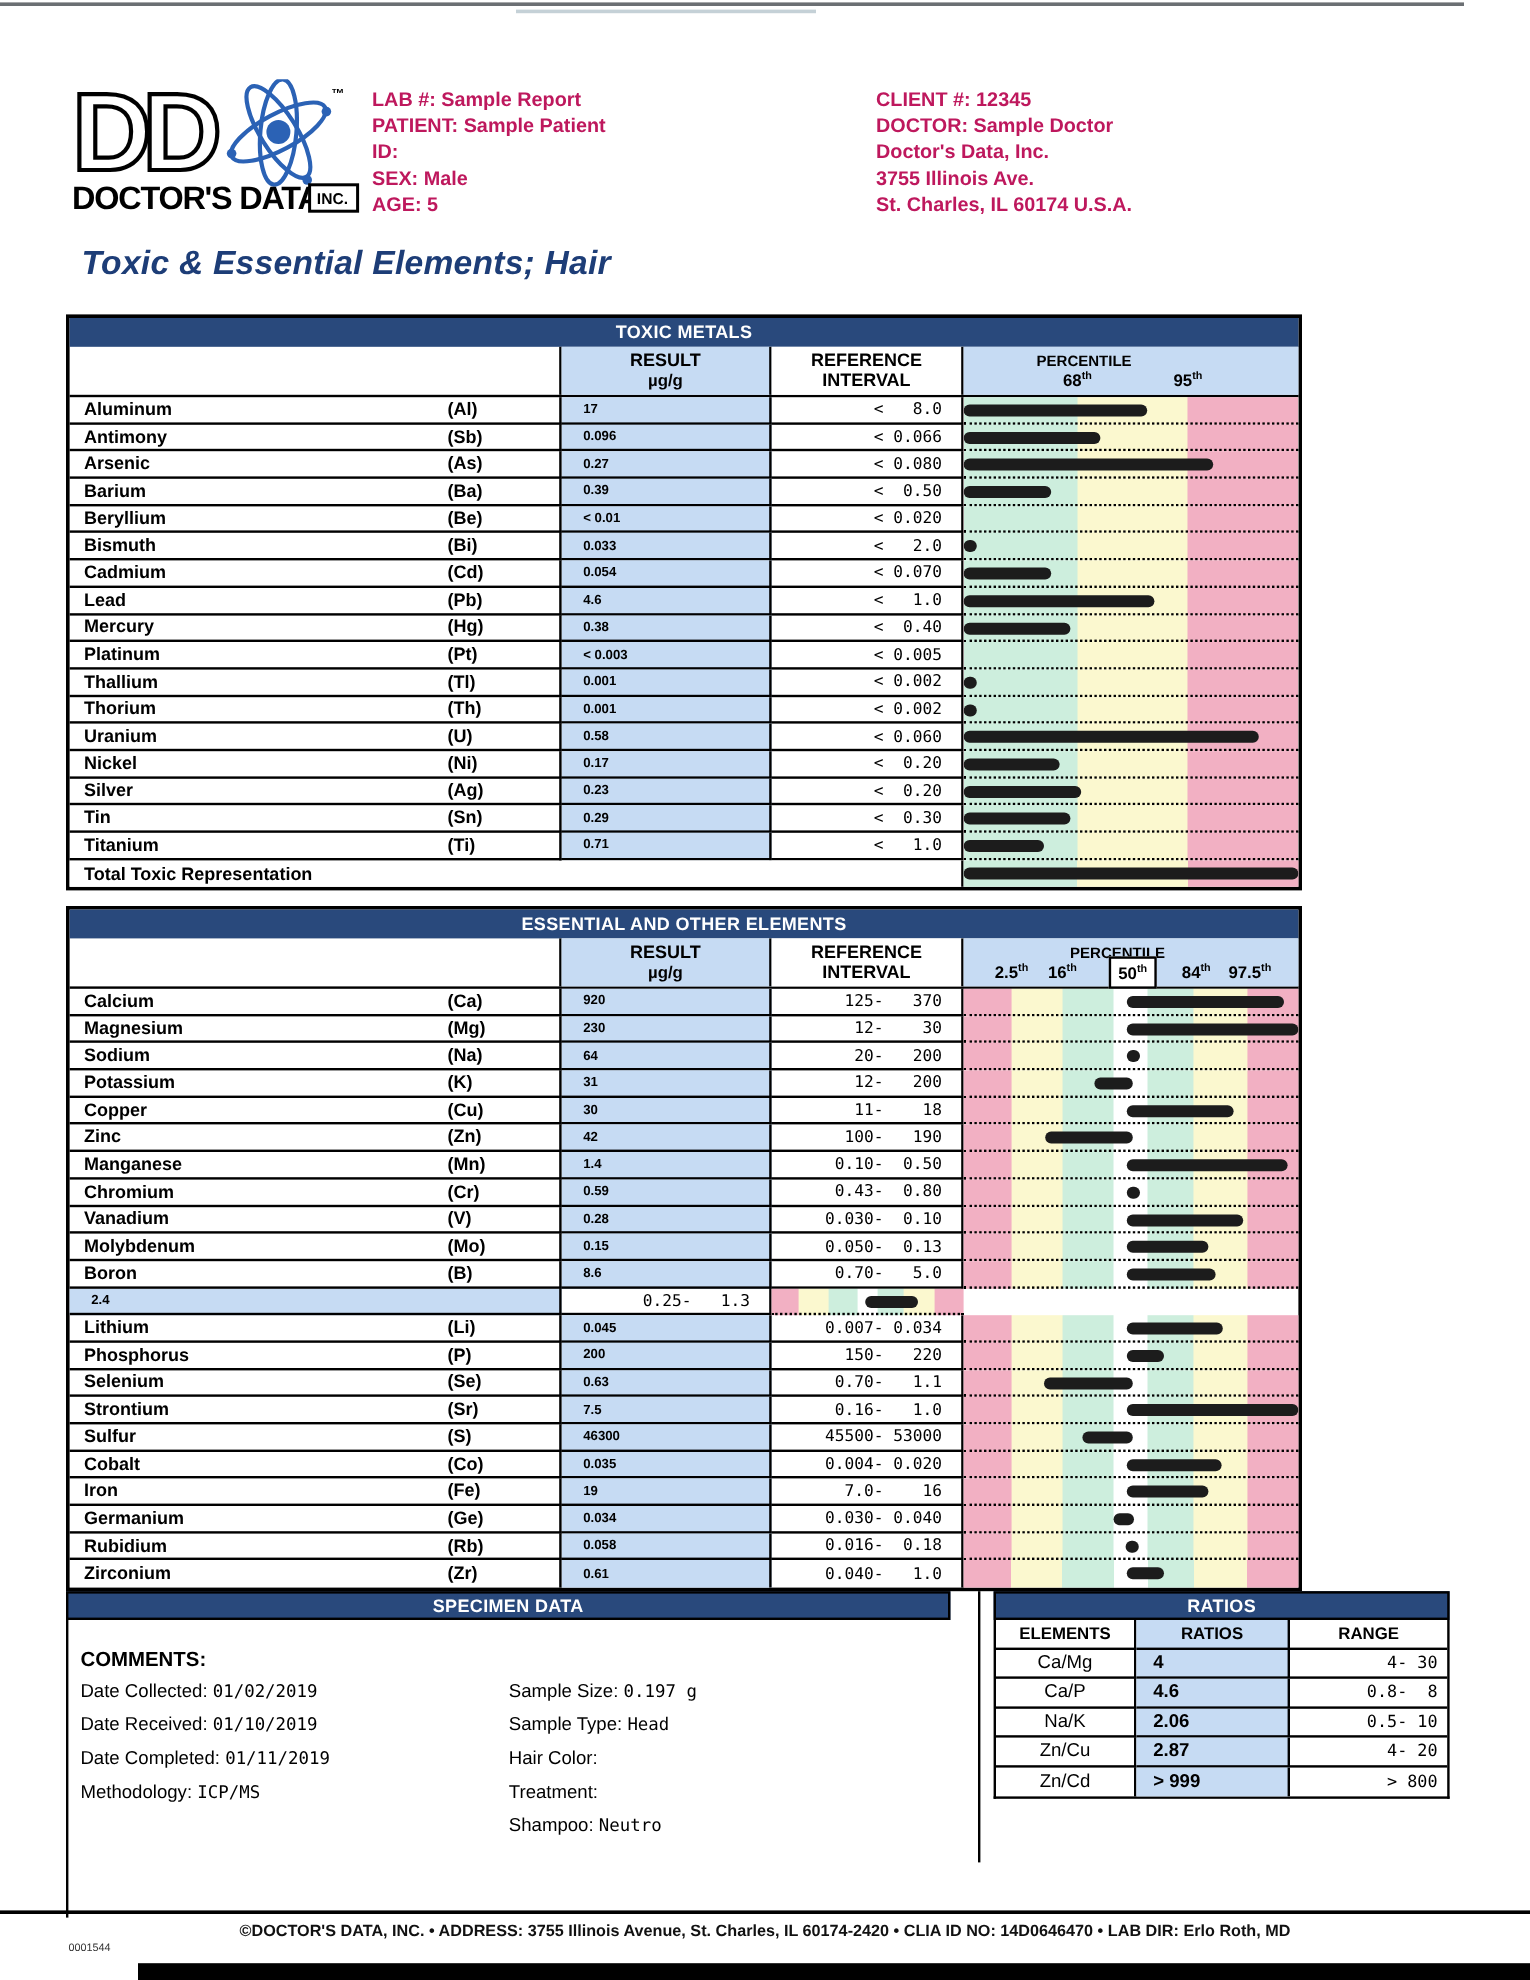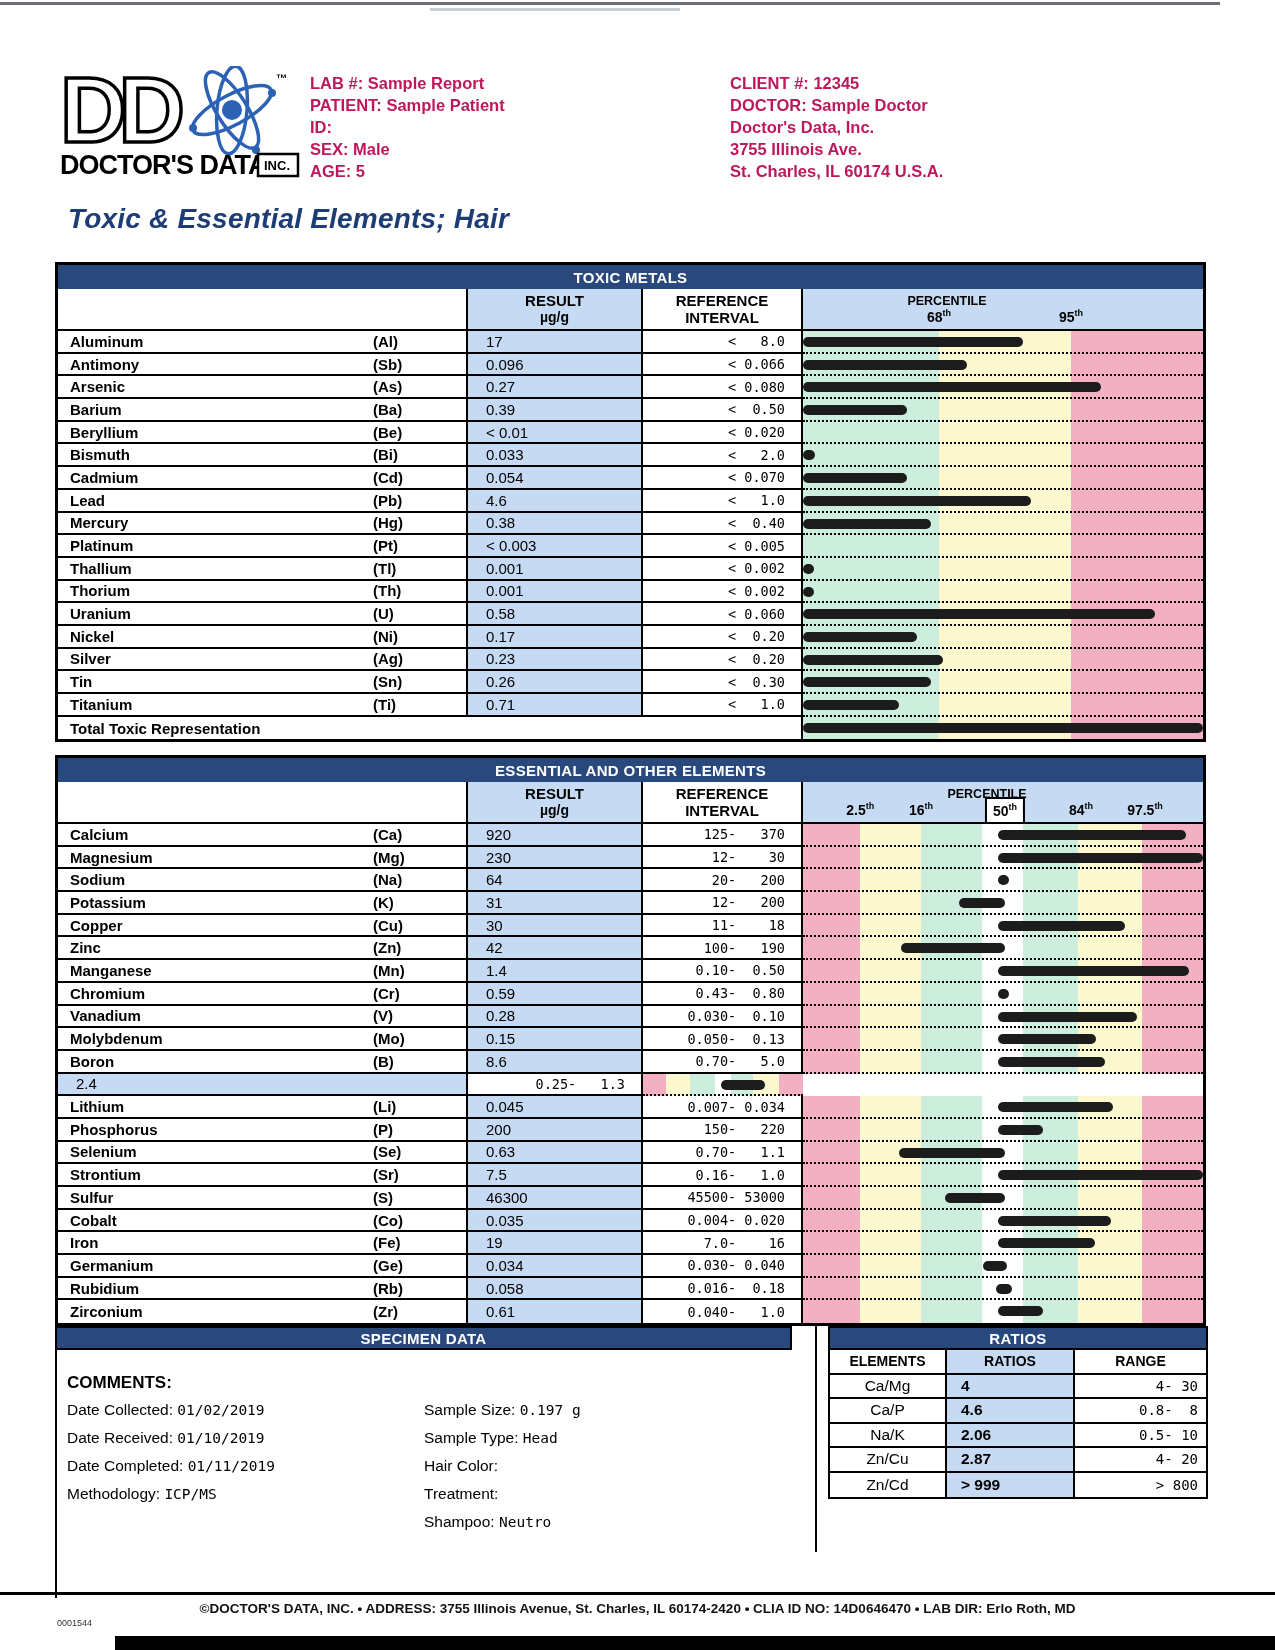--- a/index.html
+++ b/index.html
@@ -14,21 +14,21 @@
 
   
   .logo { position:absolute; left:60px; top:66px; }
   .info-block { position:absolute; top:72px; font-size:16.5px; font-weight:bold; color:#be185d; line-height:22px; }
   #patient-block { left:310px; }
   #client-block { left:730px; }
 
   .report-title { position:absolute; left:68px; top:203px; font-size:28px; font-weight:bold; font-style:italic; color:#1d3d77; letter-spacing:.2px; }
 
   
-  .dd-table { position:absolute; left:55px; width:1151px; border:3px solid #000; background:#fff; }
+  .dd-table { position:absolute; left:55px; width:1030px; border:3px solid #000; background:#fff; }
   #toxic-table { top:262px; }
   #essential-table { top:755px; }
   .section-bar { height:24px; background:#29497c; color:#fff; font-weight:bold; font-size:15px; display:flex; align-items:center; justify-content:center; letter-spacing:.3px; }
   .hdr-row { display:grid; grid-template-columns:410px 175px 160px 1fr; height:42px; border-bottom:2px solid #000; }
   .hdr-cell { border-right:2px solid #000; display:flex; flex-direction:column; align-items:center; justify-content:center; font-weight:bold; font-size:15px; line-height:17px; }
   .hdr-cell:last-child { border-right:none; }
   .hdr-result { background:#c6dbf3; }
   .hdr-ref { background:#fff; }
   .hdr-pct { background:#c6dbf3; position:relative; }
   .hdr-unit { font-size:14px; font-weight:bold; }
@@ -37,21 +37,21 @@
   .pct-title.ess { left:46%; }
   .tick { position:absolute; bottom:3px; transform:translateX(-50%); font-size:14px; font-weight:bold; white-space:nowrap; }
   .tick sup { font-size:9px; }
   .tick.boxed { background:#fff; border:2px solid #000; padding:0 6px 2px 6px; bottom:-2px; z-index:3; }
 
   .trow { display:grid; grid-template-columns:410px 175px 160px 1fr; height:22.7px; }
   .trow.total { grid-template-columns:745px 1fr; }
   .cell { display:flex; align-items:center; border-right:2px solid #000; border-bottom:2px solid #000; overflow:hidden; }
   .c-name { position:relative; padding-left:12px; font-weight:bold; font-size:15px; }
   .c-sym { position:absolute; left:315px; font-weight:bold; }
-  .c-res { background:#c6dbf3; padding-left:18px; font-weight:normal; font-size:15px;text-align:right; }
+  .c-res { background:#c6dbf3; padding-left:18px; font-weight:bold; font-size:11px;text-align:right; }
   .c-ref { justify-content:flex-end; padding-right:16px; font-family:"DejaVu Sans Mono", monospace; font-size:13.5px; white-space:pre; }
   .c-pct { position:relative; border-right:none; border-bottom:2px dotted #000; }
   .trow:last-child .cell { border-bottom:none; }
   .bar { position:absolute; top:6px; height:10px; background:#1c1c1c; border-radius:5px; min-width:11px; }
   .c-total { font-weight:bold; font-size:15px; padding-left:12px; background:#fff; }
 
   
   .bottom-box { position:absolute; top:1326px; }
   #specimen-box { left:55px; width:737px; }
   #specimen-box .section-bar { border:2px solid #000; }
@@ -257,21 +257,21 @@
         <div class="trow">
           <div class="cell c-name">Silver<span class="c-sym">(Ag)</span></div>
           <div class="cell c-res">0.23</div>
           <div class="cell c-ref">&lt;  0.20</div>
           <div class="cell c-pct" style="background: linear-gradient(to right, rgb(205, 238, 221) 0%, rgb(205, 238, 221) 34%, rgb(251, 248, 207) 34%, rgb(251, 248, 207) 67%, rgb(242, 176, 195) 67%, rgb(242, 176, 195) 100%);">
             <div class="bar" style="left: 0%; width: 35%;"></div>
           </div>
         </div>
         <div class="trow">
           <div class="cell c-name">Tin<span class="c-sym">(Sn)</span></div>
-          <div class="cell c-res">0.26</div>
+          <div class="cell c-res">0.29</div>
           <div class="cell c-ref">&lt;  0.30</div>
           <div class="cell c-pct" style="background: linear-gradient(to right, rgb(205, 238, 221) 0%, rgb(205, 238, 221) 34%, rgb(251, 248, 207) 34%, rgb(251, 248, 207) 67%, rgb(242, 176, 195) 67%, rgb(242, 176, 195) 100%);">
             <div class="bar" style="left: 0%; width: 32%;"></div>
           </div>
         </div>
         <div class="trow">
           <div class="cell c-name">Titanium<span class="c-sym">(Ti)</span></div>
           <div class="cell c-res">0.71</div>
           <div class="cell c-ref">&lt;   1.0</div>
           <div class="cell c-pct" style="background: linear-gradient(to right, rgb(205, 238, 221) 0%, rgb(205, 238, 221) 34%, rgb(251, 248, 207) 34%, rgb(251, 248, 207) 67%, rgb(242, 176, 195) 67%, rgb(242, 176, 195) 100%);">

